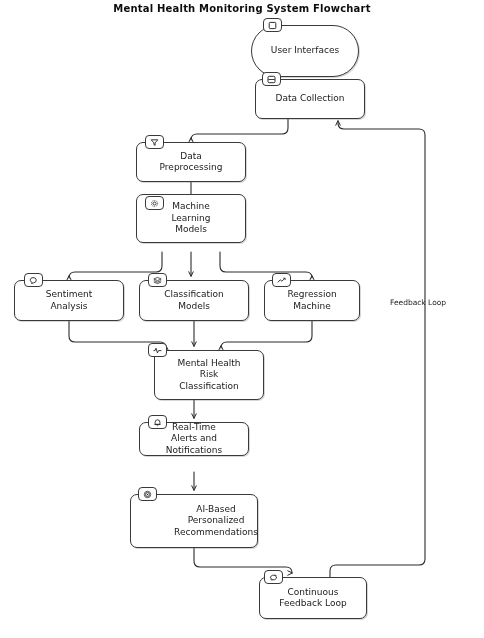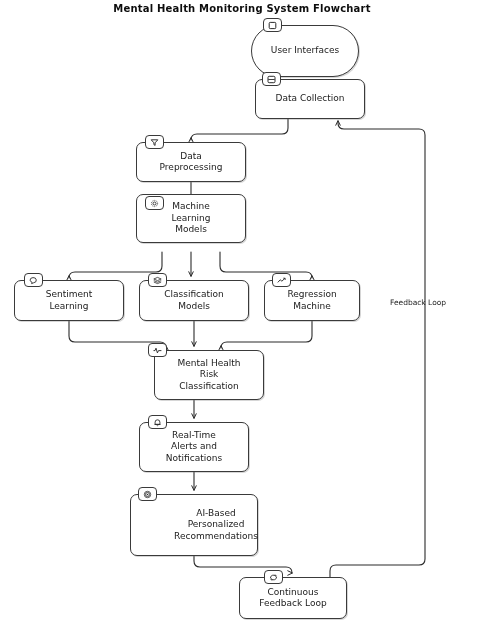--- a/index.html
+++ b/index.html
@@ -161,21 +161,21 @@
   </div>
   <div class="icon-badge" style="left:145px; top:196px;">
     <svg width="11" height="9" viewBox="0 0 11 9">
       <circle cx="5.5" cy="4.5" r="1.5" fill="none" stroke="#2b2b2b" stroke-width="0.9"></circle>
       <circle cx="5.5" cy="4.5" r="3.1" fill="none" stroke="#2b2b2b" stroke-width="0.75" stroke-dasharray="1.1 0.9"></circle>
     </svg>
   </div>
 
   <div class="node" style="left:14px; top:280px; width:110px; height:41px;">
     <span class="label">Sentiment
-Learning</span>
+Analysis</span>
   </div>
   <div class="icon-badge" style="left:24px; top:273px;">
     <svg width="11" height="9" viewBox="0 0 11 9">
       <path d="M2.1,4.2 a3.1,2.6 0 1,1 3.6,2.55 L3.6,7.6 L4.1,6.3 a3.1,2.6 0 0,1 -2,-2.1 Z" fill="none" stroke="#2b2b2b" stroke-width="0.9"></path>
     </svg>
   </div>
 
   <div class="node" style="left:139px; top:280px; width:110px; height:41px;">
     <span class="label">Classification
 Models</span>
@@ -203,47 +203,47 @@
     <span class="label">Mental Health
 Risk
 Classification</span>
   </div>
   <div class="icon-badge" style="left:148px; top:343px;">
     <svg width="11" height="9" viewBox="0 0 11 9">
       <path d="M1.5,4.6 L3.0,4.6 L4.0,2.2 L5.4,6.9 L6.5,4.6 L9.4,4.6" fill="none" stroke="#2b2b2b" stroke-width="0.95"></path>
     </svg>
   </div>
 
-  <div class="node" style="left:139px; top:422px; width:110px; height:50px;">
+  <div class="node" style="left:139px; top:422px; width:110px; height:34px;">
     <span class="label">Real-Time
 Alerts and
 Notifications</span>
   </div>
   <div class="icon-badge" style="left:148px; top:415px;">
     <svg width="11" height="9" viewBox="0 0 11 9">
       <path d="M3.1,6.3 L3.1,4.2 a2.4,2.4 0 0,1 4.8,0 L7.9,6.3 Z" fill="none" stroke="#2b2b2b" stroke-width="0.9"></path>
       <line x1="2.5" y1="6.5" x2="8.5" y2="6.5" stroke="#2b2b2b" stroke-width="0.9"></line>
       <path d="M4.7,7.3 a0.9,0.7 0 0,0 1.6,0" fill="none" stroke="#2b2b2b" stroke-width="0.8"></path>
     </svg>
   </div>
 
-  <div class="node" style="left:130px; top:494px; width:128px; height:62px;padding-left:44px;">
+  <div class="node" style="left:130px; top:494px; width:128px; height:54px;padding-left:44px;">
     <span class="label">AI-Based
 Personalized
 Recommendations</span>
   </div>
   <div class="icon-badge" style="left:138px; top:487px;">
     <svg width="11" height="9" viewBox="0 0 11 9">
       <circle cx="5.5" cy="4.5" r="3.2" fill="none" stroke="#2b2b2b" stroke-width="0.8"></circle>
       <circle cx="5.5" cy="4.5" r="2.0" fill="none" stroke="#2b2b2b" stroke-width="0.8"></circle>
       <circle cx="5.5" cy="4.5" r="0.8" fill="#2b2b2b"></circle>
     </svg>
   </div>
 
-  <div class="node" style="left:239px; top:577px; width:108px; height:42px;">
+  <div class="node" style="left:259px; top:577px; width:108px; height:42px;">
     <span class="label">Continuous
 Feedback Loop</span>
   </div>
   <div class="icon-badge" style="left:264px; top:570px;">
     <svg width="11" height="9" viewBox="0 0 11 9">
       <path d="M2.4,5.2 a3,3 0 0,1 5.3,-2.0" fill="none" stroke="#2b2b2b" stroke-width="0.9"></path>
       <path d="M8.6,3.8 a3,3 0 0,1 -5.3,2.0" fill="none" stroke="#2b2b2b" stroke-width="0.9"></path>
       <path d="M6.3,2.3 L8.0,2.2 L8.0,3.7" fill="none" stroke="#2b2b2b" stroke-width="0.8"></path>
       <path d="M4.7,6.8 L3.0,6.9 L3.0,5.4" fill="none" stroke="#2b2b2b" stroke-width="0.8"></path>
     </svg>

